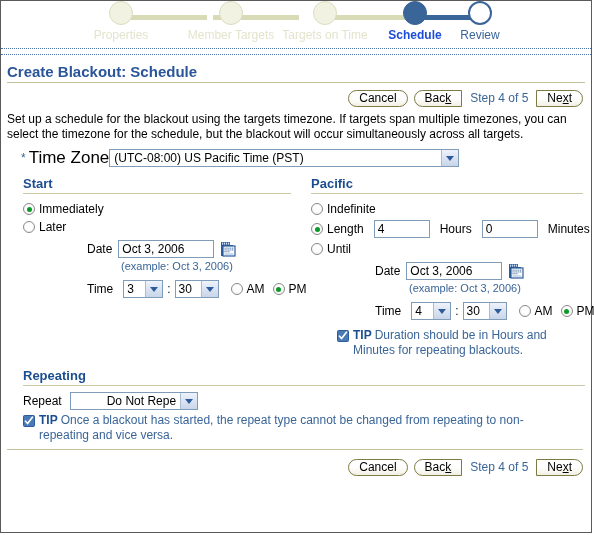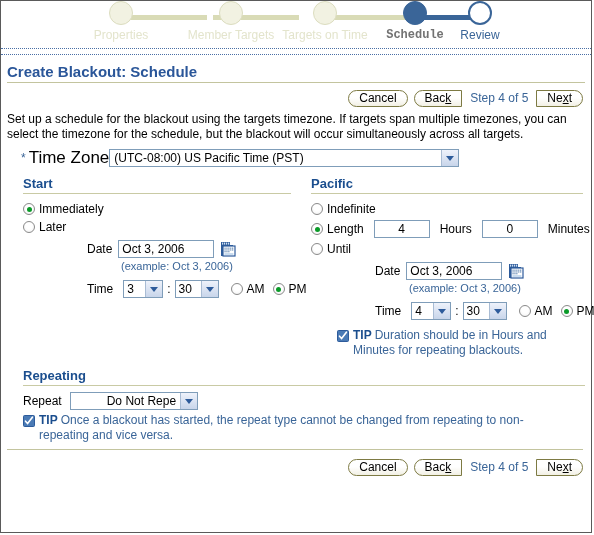--- a/index.html
+++ b/index.html
@@ -56,21 +56,21 @@
   .node-circle.next{
     background:#ffffff;
     border:2px solid #3a6598;
   }
   .node-label{
     margin-top:3px;
     font-size:12px;
     white-space:nowrap;
   }
   .node-label.inactive{color:#e3e4cc;}
-  .node-label.current{color:#737373;font-weight:bold;font-family:Liberation Mono, monospace;}
+  .node-label.current{color:#1d4ed8;font-weight:bold;}
   .node-label.upcoming{color:#3a6598;}
 
   .dotrule{
     border-top:1px dotted #4a6fa5;
     height:0;
     margin:0;
   }
   .dotrule2{
     border-top:1px dotted #4a6fa5;
     height:0;
@@ -216,21 +216,20 @@
     width:5px;height:5px;
     border-radius:50%;
     background:#0a9a28;
   }
   .rrow{
     display:flex;
     align-items:center;
     gap:4px;
     height:18px;
     font-size:12px;
-    text-align:center;
   }
 
   
   .tfield{
     border:1px solid #7f9db9;
     background:#fff;
     height:18px;
     font-size:12px;
     font-family:"Liberation Sans", sans-serif;
     padding:0 3px;

